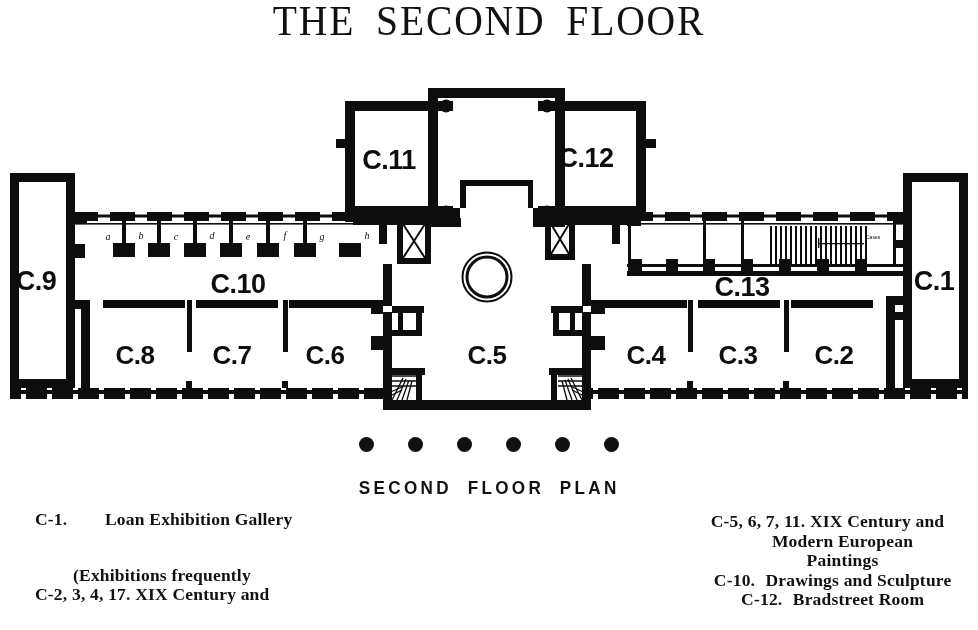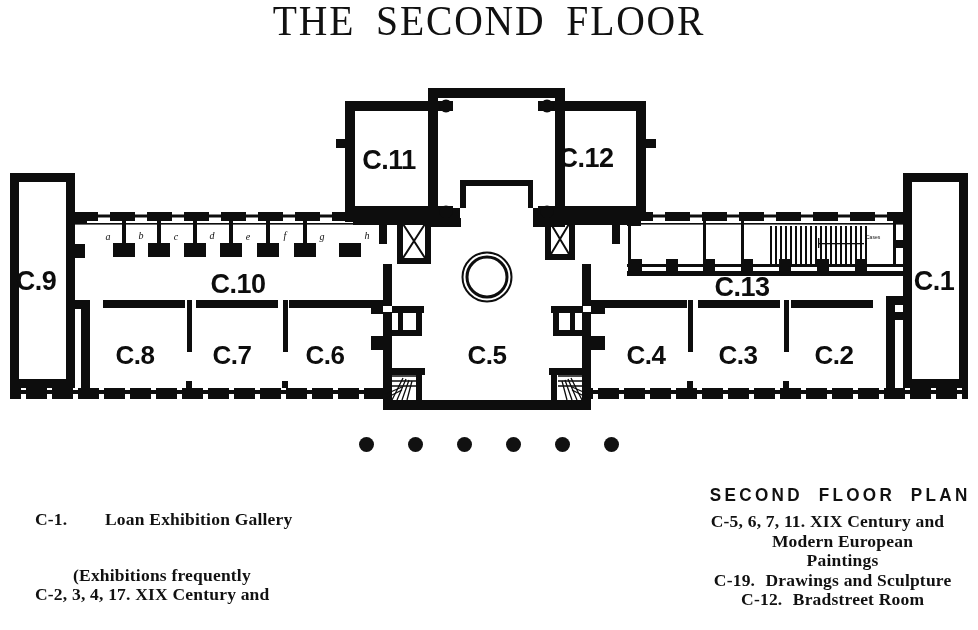--- a/index.html
+++ b/index.html
@@ -39,22 +39,21 @@
     left: 0; top: 0;
     width: 978px;
     height: 500px;
   }
 
   
   #plan-caption {
     position: absolute;
     left: 0; top: 478px;
     width: 978px;
-    text-align: right;
-    margin-top: 7px;
+    text-align: center;
   }
   #plan-caption .caption-text {
     font-family: "Liberation Sans", "DejaVu Sans", sans-serif;
     font-size: 18px;
     font-weight: 700;
     letter-spacing: 3.5px;
     word-spacing: 8px;
     color: #111;
     transform: scaleX(0.95);
     display: inline-block;
@@ -422,20 +421,20 @@
 <div class="legend-col" id="legend-right">
 
   <div class="legend-entry">
     <span class="legend-line"><span class="legend-key">C-5, 6, 7, 11.</span>&nbsp;<span>XIX Century and</span></span>
     <span class="legend-line indentr-1">Modern European</span>
     <span class="legend-line indentr-1">Paintings</span>
   </div>
 
 
   <div class="legend-entry">
-    <span class="legend-line"><span class="legend-key kwr">C-19.</span><span>Drawings and Sculpture</span></span>
+    <span class="legend-line"><span class="legend-key kwr">C-10.</span><span>Drawings and Sculpture</span></span>
   </div>
 
   <div class="legend-entry">
     <span class="legend-line"><span class="legend-key kwr">C-12.</span><span>Bradstreet Room</span></span>
   </div>
 
 </div>
 
 </body></html>

